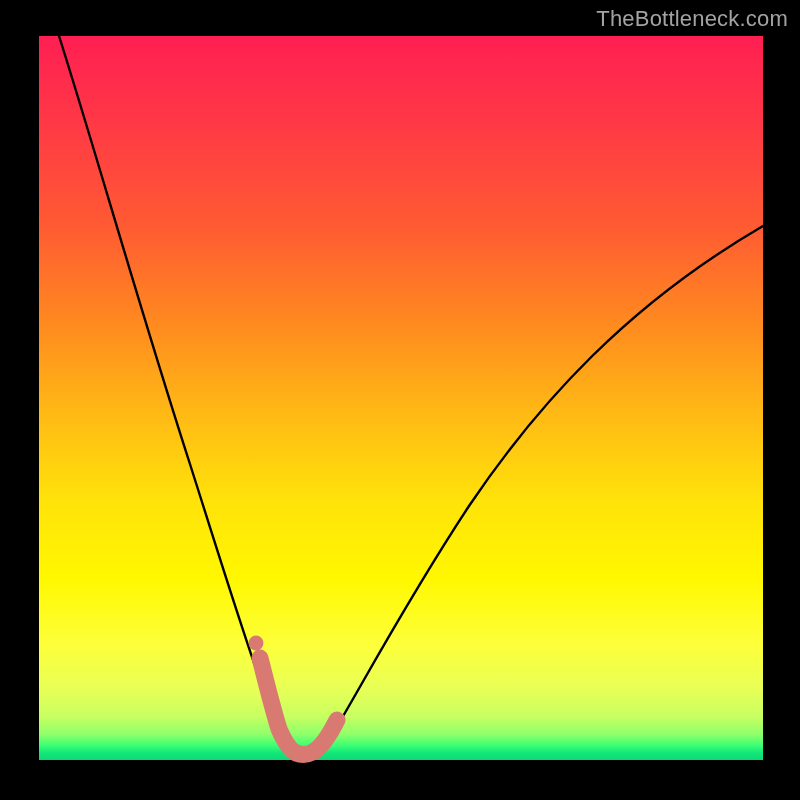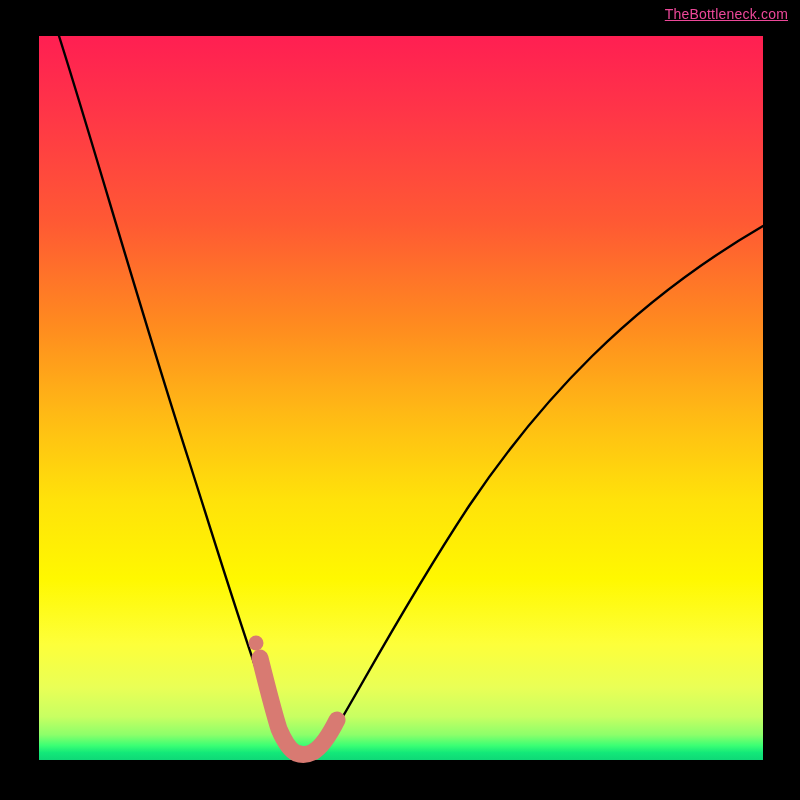--- a/index.html
+++ b/index.html
@@ -40,25 +40,24 @@
       #8dff6a 96.5%,
       #3bff74 98%,
       #12e879 99%,
       #0fd877 100%
     );
   }
   .watermark {
     position: absolute;
     top: 6px;
     right: 12px;
-    color: #ec4899;
-    font-size: 14px;
+    color: #a3a3a3;
+    font-size: 22px;
     letter-spacing: 0.2px;
     font-weight: 500;
-    text-decoration: underline;
   }
   svg.curve {
     position: absolute;
     left: 0; top: 0;
     width: 724px;
     height: 724px;
     overflow: visible;
   }
 </style>
 </head>

